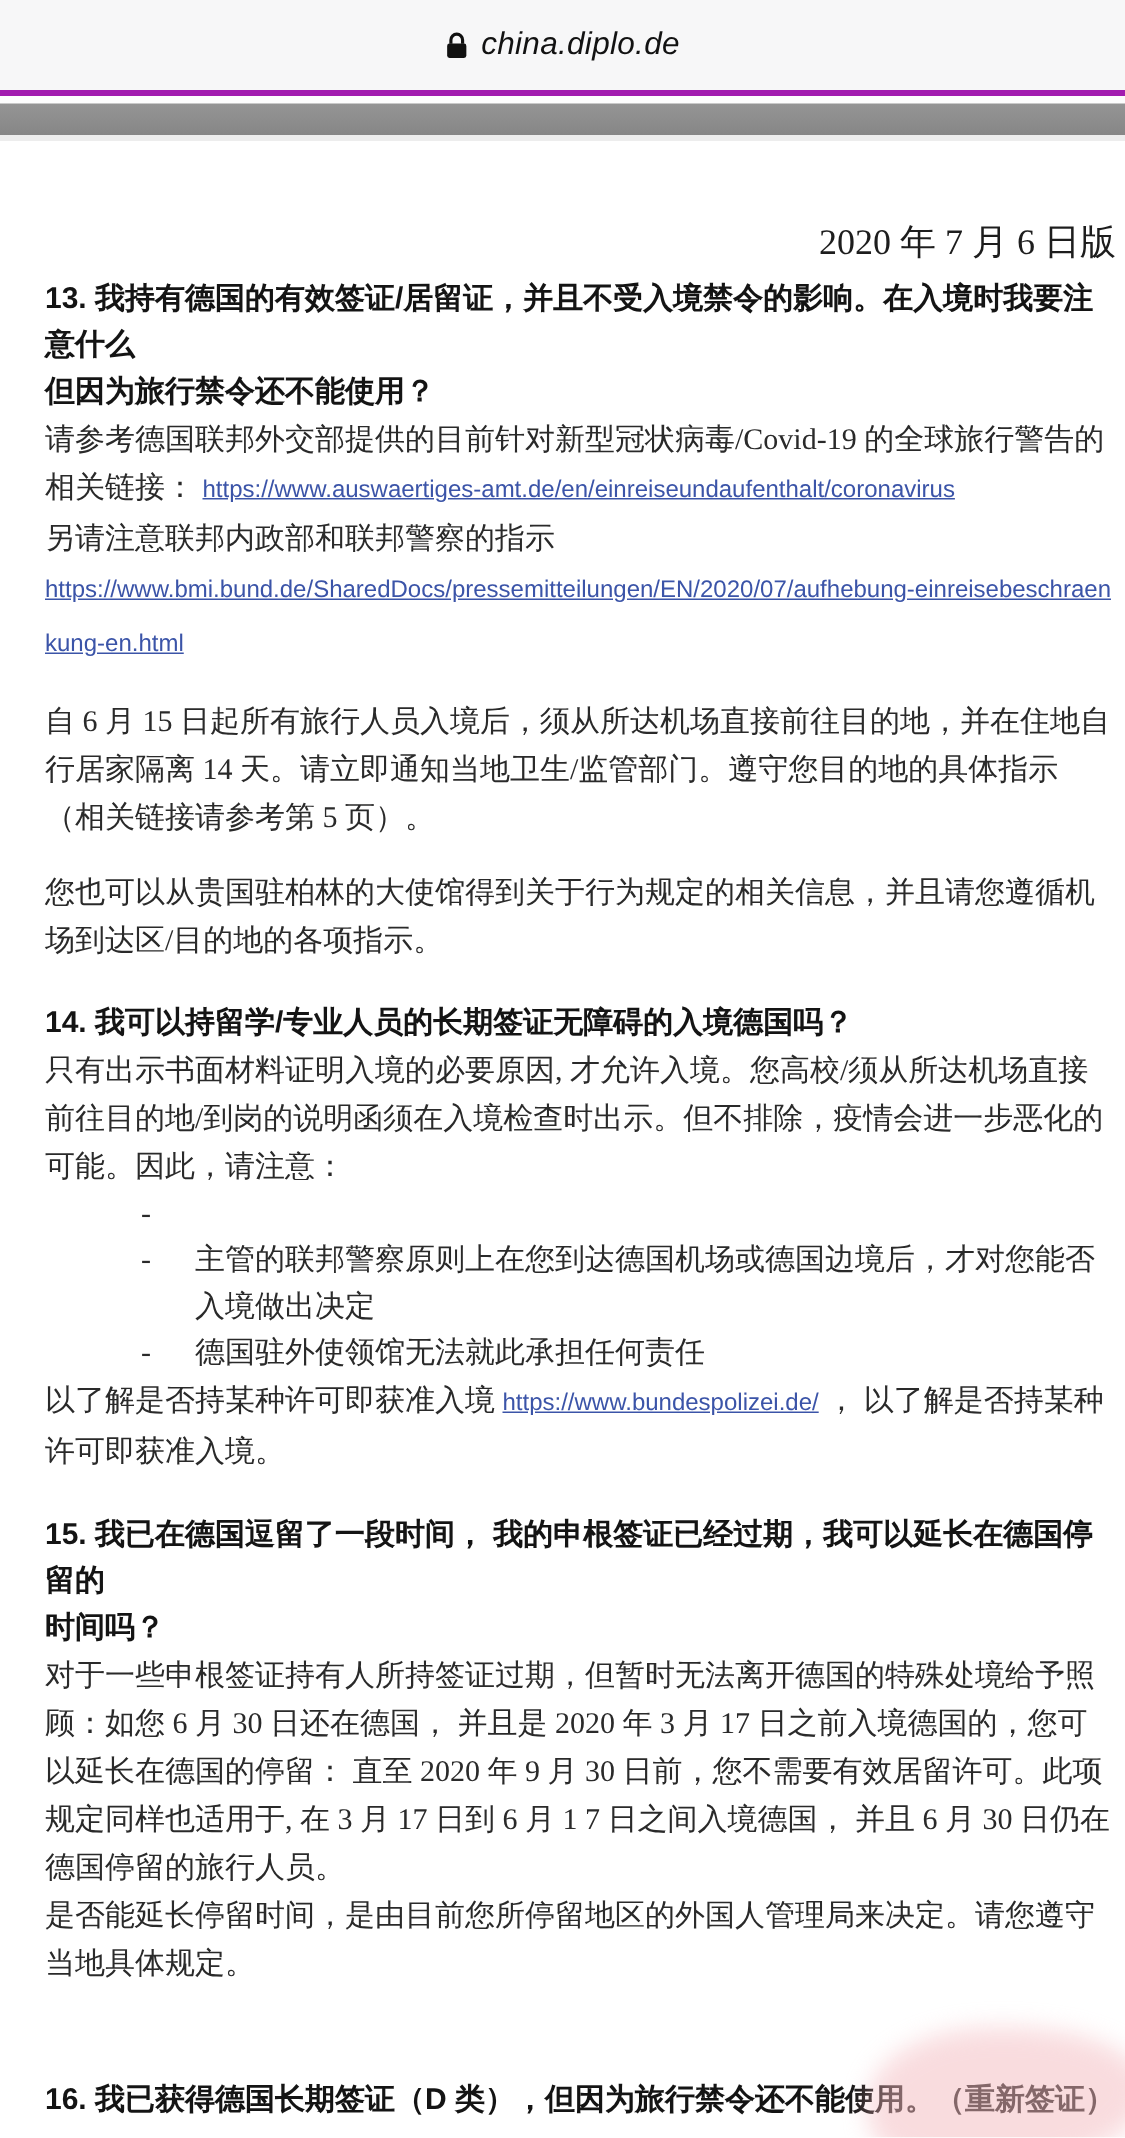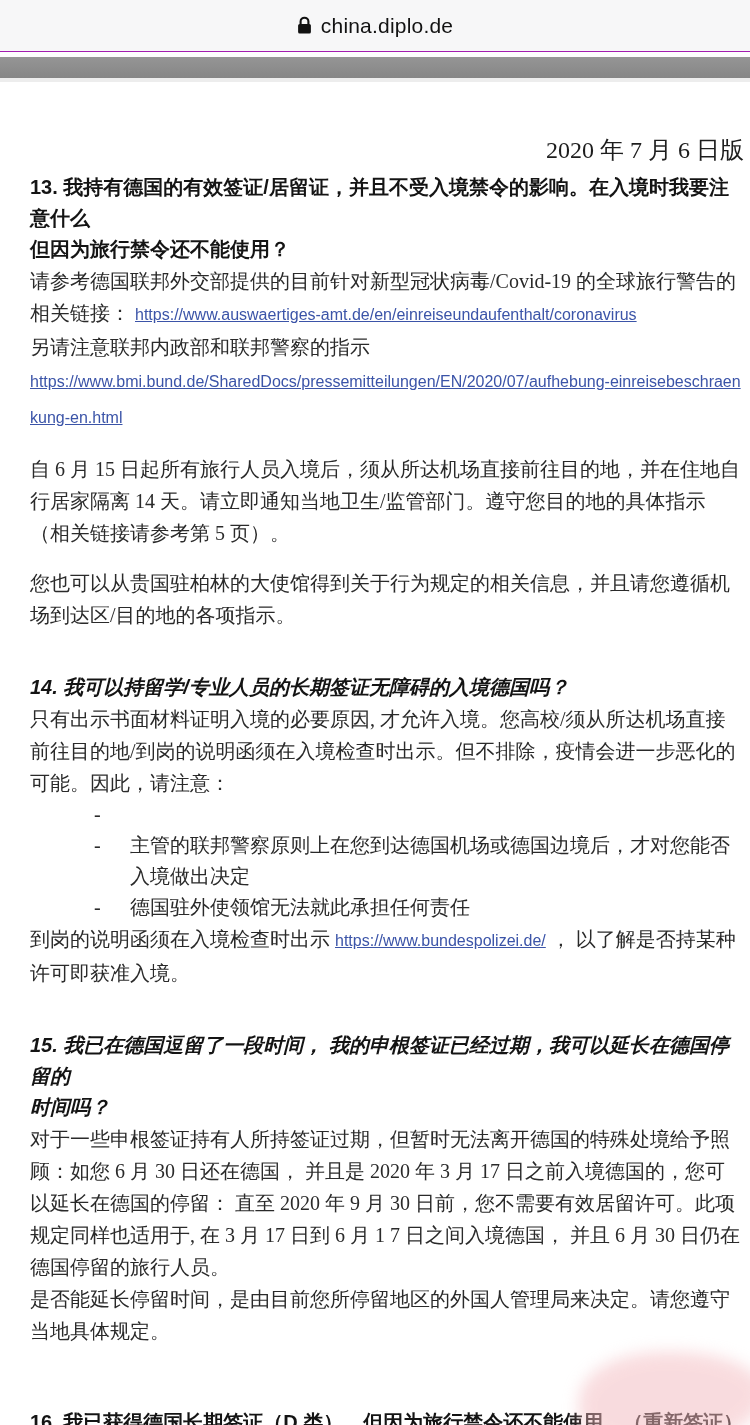--- a/index.html
+++ b/index.html
@@ -8,27 +8,28 @@
     position: relative;
     width: 750px;
     height: 1425px;
     overflow: hidden;
     background: #ffffff;
     font-family: "Liberation Serif", serif;
     color: #282828;
   }
   
   .address-bar {
-    height: 52px;
+    height: 64px;
     background: #f7f7f8;
-    border-bottom: 1px solid #a21caf;
+    border-bottom: 4px solid #a21caf;
     display: flex;
     align-items: center;
     justify-content: center;
     gap: 9px;
+    font-style: italic;
   }
   .url {
     font-family: "Liberation Sans", sans-serif;
     font-size: 21px;
     color: #121212;
     letter-spacing: .2px;
   }
   .lock { display: flex; align-items: center; }
   .white-gap { height: 5px; background: #fdfdfd; }
   .gray-bar { height: 21px; background: linear-gradient(#959595, #868686); }
@@ -45,21 +46,21 @@
   h2 {
     font-family: "Liberation Sans", sans-serif;
     font-weight: bold;
     font-size: 20px;
     line-height: 31px;
     margin: 0;
     color: #141414;
   }
   p { margin: 0; }
   .gap-xs { margin-top: 18px; }
-  .gap-m  { margin-top: 41px; font-style: italic; }
+  .gap-m  { margin-top: 24px; }
   .gap-l  { margin-top: 60px; }
   a.lnk {
     color: #3b54a8;
     font-family: "Liberation Sans", sans-serif;
     font-size: 16px;
     text-decoration: underline;
     word-break: break-all;
     cursor: pointer;
   }
   .link-block { line-height: 34px; }
@@ -116,21 +117,21 @@
         </li>
       <li>
           <span class="dash">-</span>
           <span>主管的联邦警察原则上在您到达德国机场或德国边境后，才对您能否入境做出决定</span>
         </li>
       <li>
           <span class="dash">-</span>
           <span>德国驻外使领馆无法就此承担任何责任</span>
         </li>
     </ul>
-    <p><span>到岗的说明函须在入境检查时出示 </span><a class="lnk">https://www.bundespolizei.de/</a><span>  ，  以了解是否持某种许可即获准入境。</span></p>
+    <p><span>以了解是否持某种许可即获准入境 </span><a class="lnk">https://www.bundespolizei.de/</a><span>  ，  以了解是否持某种许可即获准入境。</span></p>
 
     <h2 class="gap-m"><span>15. 我已在德国逗留了一段时间， 我的申根签证已经过期，我可以延长在德国停留的</span><br><span>时间吗？</span></h2>
     <p>对于一些申根签证持有人所持签证过期，但暂时无法离开德国的特殊处境给予照顾：如您 6 月 30 日还在德国， 并且是 2020 年 3 月 17 日之前入境德国的，您可以延长在德国的停留： 直至 2020 年 9 月 30 日前，您不需要有效居留许可。此项规定同样也适用于, 在 3 月 17 日到 6 月 1 7 日之间入境德国， 并且 6 月 30 日仍在德国停留的旅行人员。</p>
     <p>是否能延长停留时间，是由目前您所停留地区的外国人管理局来决定。请您遵守当地具体规定。</p>
 
     <h2 class="gap-l">16. 我已获得德国长期签证（D 类），但因为旅行禁令还不能使用。（重新签证）</h2>
 
   </main>
 
   <div class="watermark"></div>

